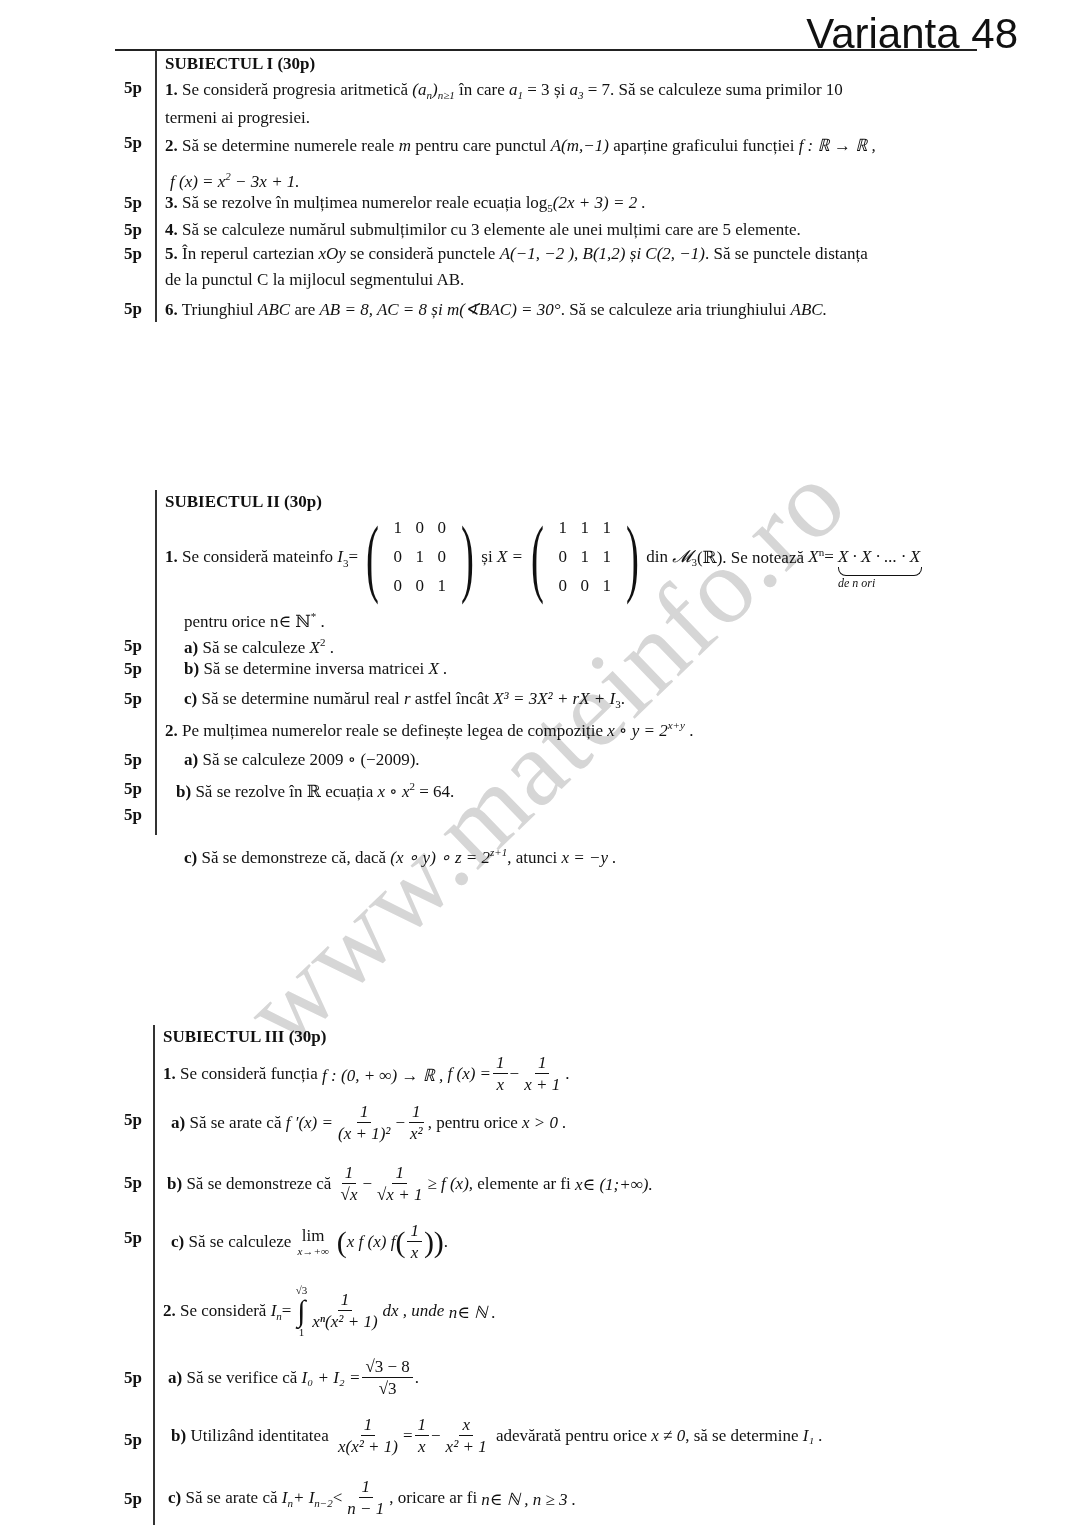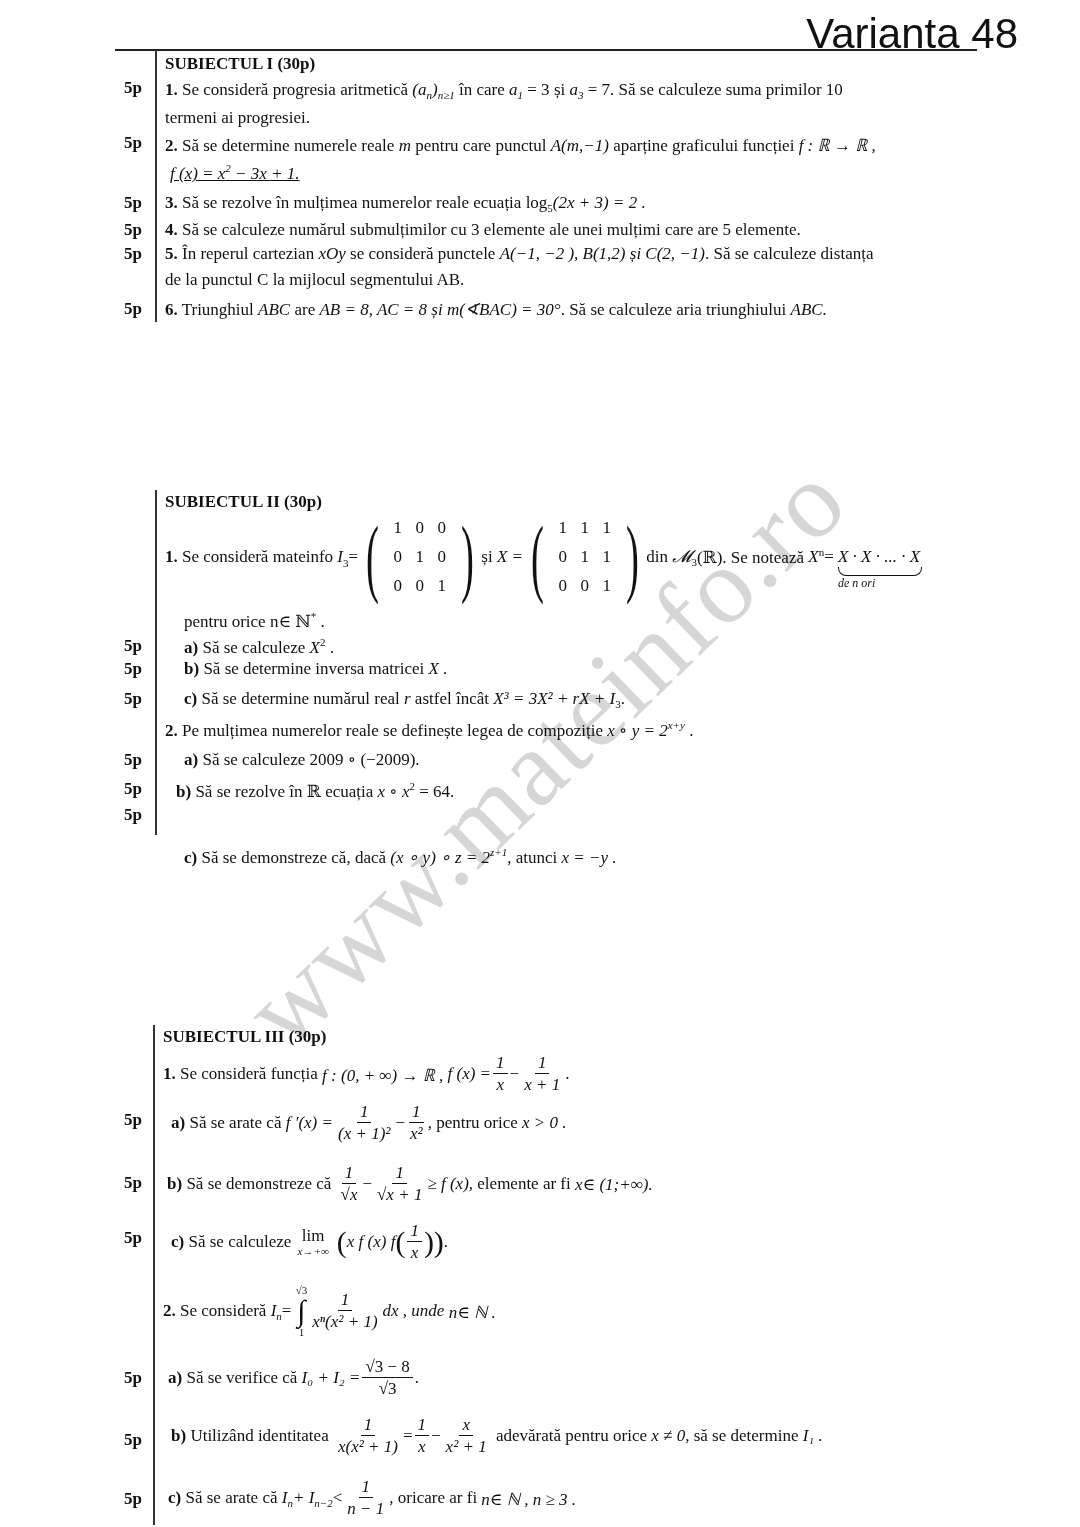--- a/index.html
+++ b/index.html
@@ -62,21 +62,21 @@
     <div class="pts" style="top:133px;">5p</div>
     <div class="txt" style="left:165px; top:133px;">
       <span class="b">2.</span>
       <span>Să se determine numerele reale</span>
       <span class="it">m</span>
       <span>pentru care punctul</span>
       <span class="it">A(m,−1)</span>
       <span>aparține graficului funcției</span>
       <span class="it">f : ℝ → ℝ ,</span>
     </div>
-    <div class="txt it" style="left:170px; top:162px;text-decoration:underline;">
+    <div class="txt it" style="left:170px; top:170px;">
       <span>f (x) = x</span><sup>2</sup><span> − 3x + 1.</span>
     </div>
 
     <div class="pts" style="top:193px;">5p</div>
     <div class="txt" style="left:165px; top:193px;">
       <span class="b">3.</span>
       <span>Să se rezolve în mulțimea numerelor reale ecuația</span>
       <span><span>log</span><sub>5</sub><span class="it">(2x + 3) = 2 .</span></span>
     </div>
 
@@ -85,21 +85,21 @@
       <span class="b">4.</span>
       <span>Să se calculeze numărul submulțimilor cu 3 elemente ale unei mulțimi care are 5 elemente.</span>
     </div>
 
     <div class="pts" style="top:244px;">5p</div>
     <div class="txt" style="left:165px; top:244px;">
       <span class="b">5.</span>
       <span>În reperul cartezian</span>
       <span class="it">xOy</span>
       <span>se consideră punctele</span>
-      <span class="it">A(−1, −2 ), B(1,2) și C(2, −1)</span><span>. Să se calculeze distanța</span>
+      <span class="it">A(−1, −2 ), B(1,2) și C(2, −1)</span><span>. Să se punctele distanța</span>
     </div>
     <div class="txt" style="left:165px; top:270px;">de la punctul C la mijlocul segmentului AB.</div>
 
     <div class="pts" style="top:299px;">5p</div>
     <div class="txt" style="left:165px; top:299px;">
       <span class="b">6.</span>
       <span>Triunghiul</span>
       <span class="it">ABC</span>
       <span>are</span>
       <span class="it">AB = 8, AC = 8 și  m(∢BAC) = 30°</span><span>. Să se calculeze aria triunghiului</span>

